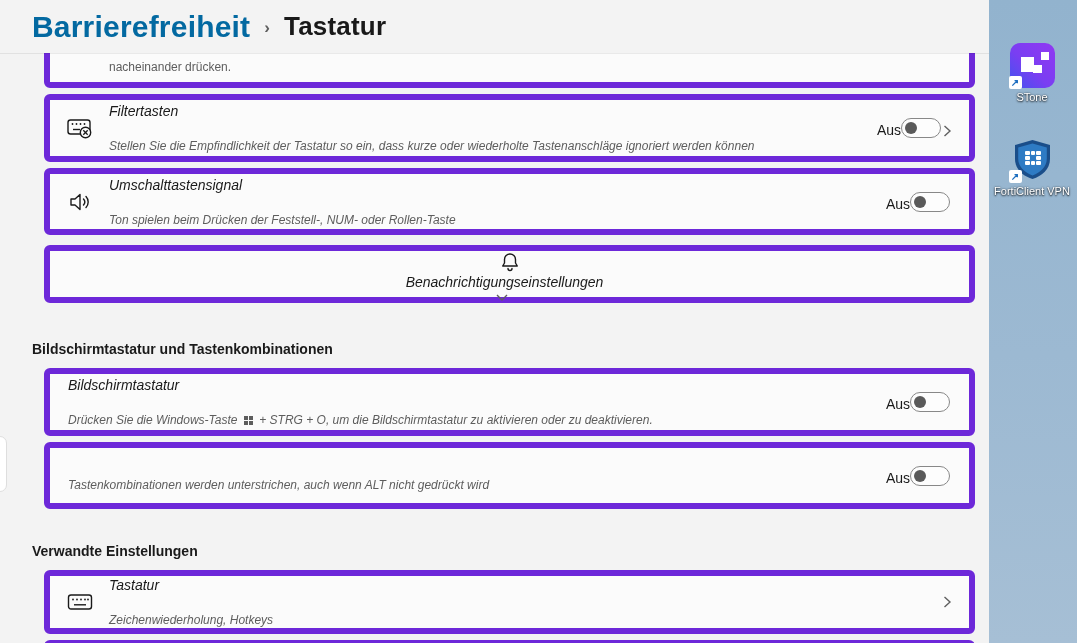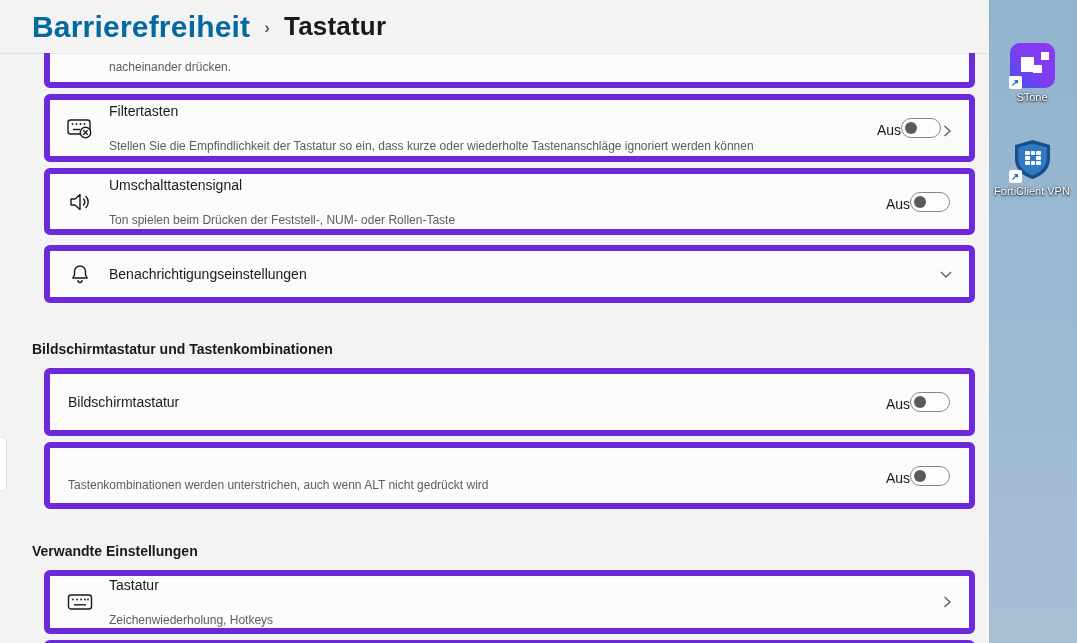--- a/index.html
+++ b/index.html
@@ -17,21 +17,21 @@
                  display:flex; align-items:center; padding-left:32px; }
   .crumb-parent { font-size:30px; font-weight:600; color:#0369a1; letter-spacing:.2px; }
   .crumb-sep { font-size:17px; color:#5f5f5f; margin:2px 14px 0 14px; font-weight:600; }
   .crumb-current { font-size:26px; font-weight:600; color:#191919; letter-spacing:.2px; }
 
   .content { position:absolute; left:32px; top:0; width:931px; height:100%; }
 
   .card { position:absolute; left:12px; width:100%; background:#fbfbfb;
           border:6px solid #6d28d9; border-radius:6px; display:flex; align-items:center; }
   .icon-cell { width:59px; display:flex; justify-content:center; align-items:center; flex-shrink:0; }
-  .text-cell { flex:1; min-width:0; padding-right:10px; }
+  .text-cell { flex:1; min-width:0; padding-right:10px;font-style:italic; }
   .text-cell.indent { padding-left:18px; }
   .row-title { font-size:14px; color:#1a1a1a; line-height:18px; }
   .row-desc { font-size:12px; color:#5d5d5d; line-height:15px; margin-top:19px; white-space:nowrap; }
   .controls { display:flex; align-items:flex-end; flex-shrink:0; }
   .controls.with-chevron { margin-right:16px; }
   .controls.no-chevron { margin-right:19px; }
   .toggle-label { font-size:14px; color:#1a1a1a; }
 
   .toggle { width:40px; height:20px; border:1px solid #888888; border-radius:10px;
             background:#fdfdfd; position:relative; cursor:pointer; }
@@ -121,21 +121,21 @@
           <div class="row-desc">Ton spielen beim Drücken der Feststell-, NUM- oder Rollen-Taste</div>
         </div>
         <div class="controls no-chevron">
           <span class="toggle-label">Aus</span>
           <div class="toggle">
               <div class="knob"></div>
             </div>
         </div>
       </div>
 
-      <div class="card" style="top:245px; height:58px;">
+      <div class="card" style="top:245px; height:58px;flex-direction:column;">
         <div class="icon-cell">
           <svg width="20" height="22" viewBox="0 0 20 22" fill="none">
             <path d="M10 3 a5.5 5.5 0 0 1 5.5 5.5 V12 l1.8 3 H2.7 l1.8-3 V8.5 A5.5 5.5 0 0 1 10 3 z" stroke="#1a1a1a" stroke-width="1.4" fill="none" stroke-linejoin="round"></path>
             <path d="M8 17.5 a2 2 0 0 0 4 0" stroke="#1a1a1a" stroke-width="1.4" fill="none" stroke-linecap="round"></path>
           </svg>
         </div>
         <div class="text-cell">
           <div class="row-title">Benachrichtigungseinstellungen</div>
         </div>
         <div class="controls with-chevron">
@@ -145,20 +145,32 @@
               </svg>
           </span>
         </div>
       </div>
 
       <div class="section-label" style="top:341px;">Bildschirmtastatur und Tastenkombinationen</div>
 
       <div class="card" style="top:368px; height:68px;">
         <div class="text-cell indent">
           <div class="row-title">Bildschirmtastatur</div>
+          <div class="row-desc">
+            <span>Drücken Sie die Windows-Taste</span>
+            <span class="win-glyph">
+              <svg width="9" height="9" viewBox="0 0 9 9">
+                  <rect x="0" y="0" width="4" height="4" fill="#5d5d5d"></rect>
+                  <rect x="5" y="0" width="4" height="4" fill="#5d5d5d"></rect>
+                  <rect x="0" y="5" width="4" height="4" fill="#5d5d5d"></rect>
+                  <rect x="5" y="5" width="4" height="4" fill="#5d5d5d"></rect>
+                </svg>
+            </span>
+            <span>+ STRG + O, um die Bildschirmtastatur zu aktivieren oder zu deaktivieren.</span>
+          </div>
         </div>
         <div class="controls no-chevron">
           <span class="toggle-label">Aus</span>
           <div class="toggle">
               <div class="knob"></div>
             </div>
         </div>
       </div>
 
       <div class="card" style="top:442px; height:67px;">

